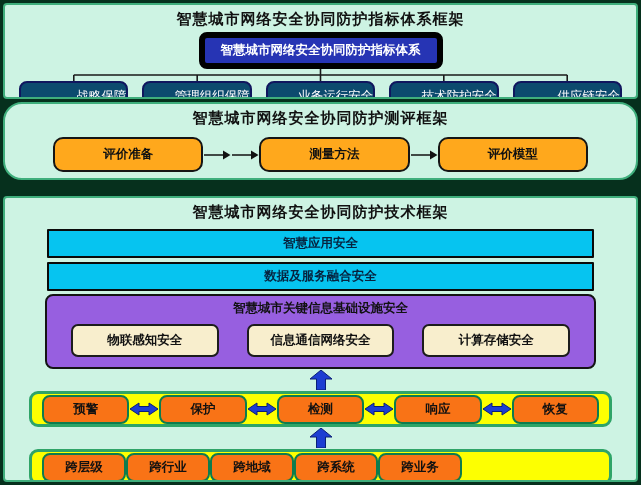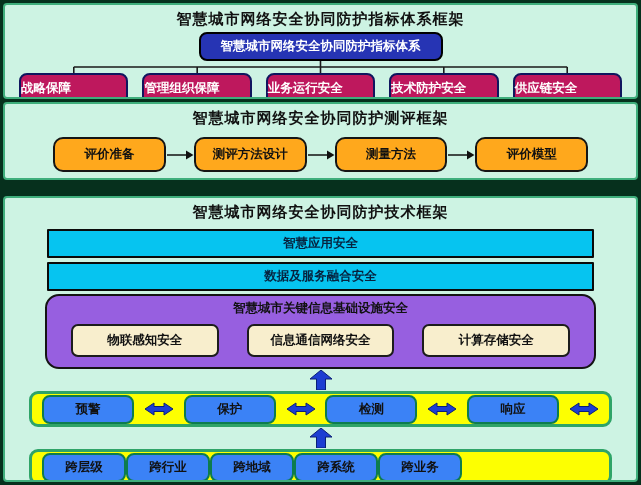--- a/index.html
+++ b/index.html
@@ -1,49 +1,49 @@
 <!DOCTYPE html>
 <html><head>
 <meta charset="utf-8">
 <style>
   html,body{margin:0;padding:0;background:#06301d;}
   *{box-sizing:border-box;font-family:"DejaVu Sans","Liberation Sans",sans-serif;}
   .frame{width:641px;height:485px;background:#06301d;padding:3px;display:flex;flex-direction:column;gap:3px;}
   .panel{background:#cdf3e3;border:2px solid #3fae7c;border-radius:4px;overflow:hidden;position:relative;}
   .panel-1{flex:0 0 96px;}
-  .panel-2{flex:0 0 78px;}
+  .panel-2{flex:0 0 78px;border-radius:19px;}
   .panel-3{flex:1;margin-top:13px;}
   .sec-title{text-align:center;font-weight:bold;font-size:15px;color:#111;margin-top:5px;letter-spacing:1px;}
   
-  .root-box{width:244px;margin:3px auto 0;background:#2634b4;border:2px solid #000000;border-radius:8px;
+  .root-box{width:244px;margin:3px auto 0;background:#2634b4;border:6px solid #000000;border-radius:8px;
             color:#fff;font-weight:bold;font-size:12.5px;text-align:center;padding:4px 2px;}
   .tree-svg{display:block;width:100%;height:12px;}
   .child-row{display:flex;gap:14px;margin:0 14px;}
-  .blue-box{flex:1;background:#be185d;border:2px solid #10165e;border-radius:8px;color:#fff;
-            font-weight:bold;font-size:12.5px;text-align:left;padding:5px 0;white-space:nowrap;}
+  .blue-box{flex:1;background:#0c4a6e;border:2px solid #10165e;border-radius:8px;color:#fff;
+            font-weight:normal;font-size:12.5px;text-align:right;padding:5px 0;white-space:nowrap;}
   
   .flow-row{display:flex;align-items:center;margin:9px 48px 0;}
   .orange-box{flex:1;background:#ffa81c;border:2px solid #151515;border-radius:10px;color:#111;
               font-weight:bold;font-size:12.5px;text-align:center;padding:7px 0;white-space:nowrap;}
   .flow-arrow{flex:0 0 28px;height:12px;}
   
   .cyan-bar{margin:4px 42px 0;background:#06c4f0;border:2px solid #0a0a0a;border-radius:1px;
             color:#06233f;font-weight:bold;font-size:12.5px;text-align:center;padding:4px 0;}
   .cyan-bar.first{margin-top:7px;}
-  .purple-box{margin:3px 40px 0;background:#975fe0;border:2px solid #141414;border-radius:14px;padding:4px 24px 10px;}
+  .purple-box{margin:3px 40px 0;background:#975fe0;border:2px solid #141414;border-radius:8px;padding:4px 24px 10px;}
   .purple-title{text-align:center;font-weight:bold;font-size:12.5px;color:#111;margin-bottom:7px;}
   .cream-row{display:flex;justify-content:space-between;gap:28px;}
   .cream-box{flex:1;background:#f8eecd;border:2px solid #1c1c1c;border-radius:7px;color:#111;
              font-weight:bold;font-size:12.5px;text-align:center;padding:6px 0;white-space:nowrap;}
   .up-arrow-wrap{display:flex;justify-content:center;height:20px;margin:1px 0;}
   .yellow-bar{margin:0 24px;background:#fdff01;border:3px solid #2fa468;border-radius:9px;
               display:flex;align-items:center;padding:4px 10px;height:36px;}
   .yellow-bar.pdrr{justify-content:space-between;}
   .yellow-bar.cross{justify-content:flex-start;margin-top:0;}
-  .green-box{background:#3b82f6;border:2px solid #0d7c4e;border-radius:8px;color:#111;
+  .green-box{background:#f97316;border:2px solid #0d7c4e;border-radius:8px;color:#111;
              font-weight:bold;font-size:12.5px;text-align:center;padding:4px 18px;width:92px;white-space:nowrap;}
   .yellow-bar.cross .green-box{width:84px;}
   .dbl-arrow{width:30px;height:16px;flex:0 0 30px;}
 </style>
 </head>
 <body>
 
 <div class="frame">
 
   <div class="panel panel-1">
@@ -62,21 +62,20 @@
   </div>
 
   <div class="panel panel-2">
     <div class="sec-title">智慧城市网络安全协同防护测评框架</div>
     <div class="flow-row">
       <div class="orange-box">评价准备</div>
       <svg class="flow-arrow" viewBox="0 0 28 12">
         <line x1="1" y1="6" x2="20" y2="6" stroke="#111" stroke-width="1.6"></line>
         <polygon points="20,1.5 27.5,6 20,10.5" fill="#111"></polygon>
       </svg>
-      <div class="orange-box">测评方法设计</div>
       <svg class="flow-arrow" viewBox="0 0 28 12">
         <line x1="1" y1="6" x2="20" y2="6" stroke="#111" stroke-width="1.6"></line>
         <polygon points="20,1.5 27.5,6 20,10.5" fill="#111"></polygon>
       </svg>
       <div class="orange-box">测量方法</div>
       <svg class="flow-arrow" viewBox="0 0 28 12">
         <line x1="1" y1="6" x2="20" y2="6" stroke="#111" stroke-width="1.6"></line>
         <polygon points="20,1.5 27.5,6 20,10.5" fill="#111"></polygon>
       </svg>
       <div class="orange-box">评价模型</div>
@@ -114,20 +113,21 @@
         <polygon points="1,8 10,2 10,5.5 20,5.5 20,2 29,8 20,14 20,10.5 10,10.5 10,14" fill="#1d3ed2" stroke="#0a1f77" stroke-width="1"></polygon>
       </svg>
       <div class="green-box">检测</div>
       <svg class="dbl-arrow" viewBox="0 0 30 16">
         <polygon points="1,8 10,2 10,5.5 20,5.5 20,2 29,8 20,14 20,10.5 10,10.5 10,14" fill="#1d3ed2" stroke="#0a1f77" stroke-width="1"></polygon>
       </svg>
       <div class="green-box">响应</div>
       <svg class="dbl-arrow" viewBox="0 0 30 16">
         <polygon points="1,8 10,2 10,5.5 20,5.5 20,2 29,8 20,14 20,10.5 10,10.5 10,14" fill="#1d3ed2" stroke="#0a1f77" stroke-width="1"></polygon>
       </svg>
+      <div class="green-box">恢复</div>
     </div>
 
     <div class="up-arrow-wrap">
       <svg width="28" height="20" viewBox="0 0 28 20">
         <polygon points="14,0 25,9 18.5,9 18.5,20 9.5,20 9.5,9 3,9" fill="#1d3ed2" stroke="#0a1f77" stroke-width="1"></polygon>
       </svg>
     </div>
 
     <div class="yellow-bar cross">
       <div class="green-box">跨层级</div>

